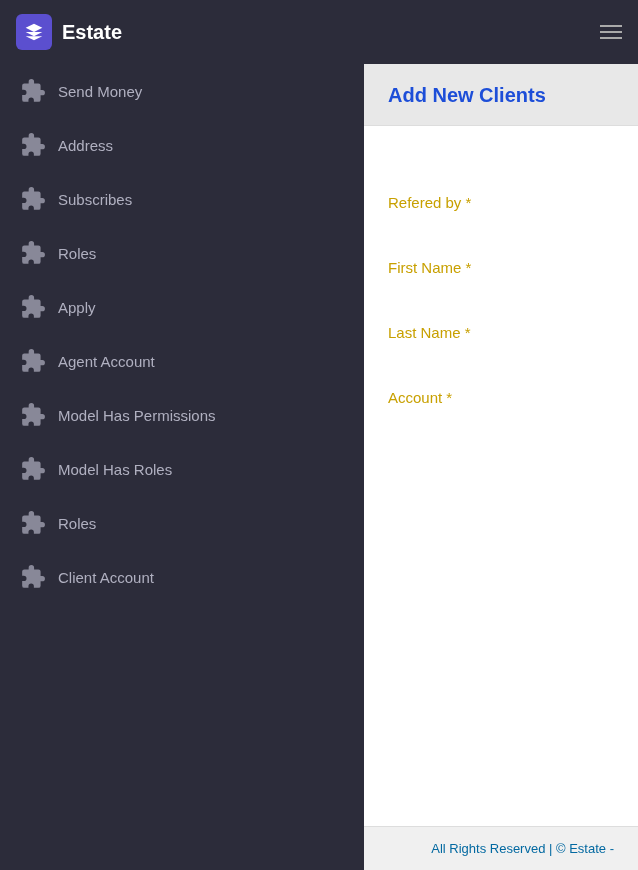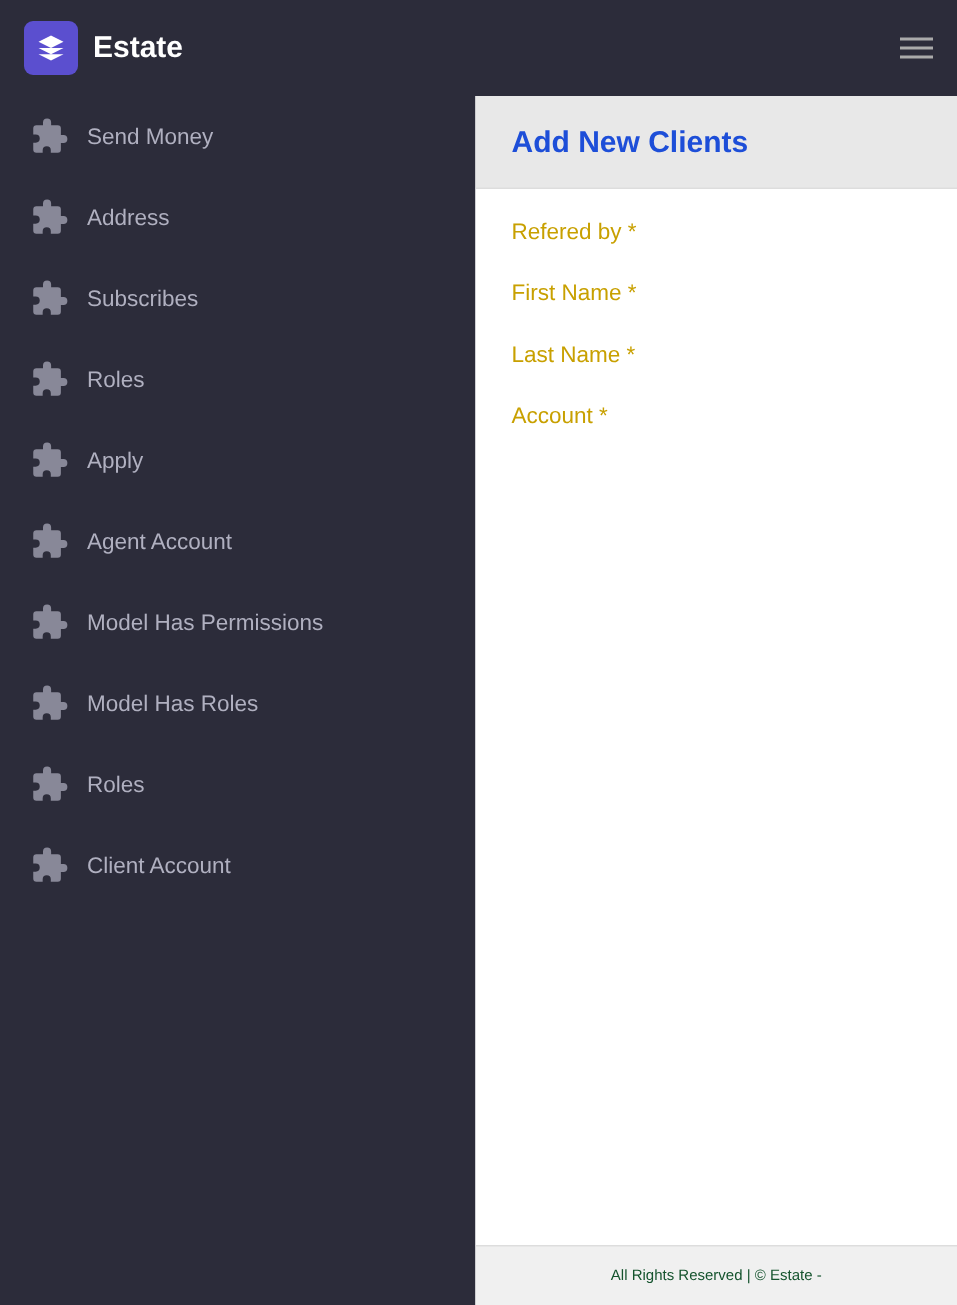--- a/index.html
+++ b/index.html
@@ -62,21 +62,21 @@
 
     
     .main-layout {
       display: flex;
       flex: 1;
       overflow: hidden;
     }
 
     
     .sidebar {
-      width: 317px;
+      width: 364px;
       background: #2c2c3a;
       overflow-y: auto;
       flex-shrink: 0;
     }
     .sidebar-item {
       display: flex;
       align-items: center;
       gap: 12px;
       padding: 14px 20px;
       cursor: pointer;
@@ -119,30 +119,31 @@
       background: white;
       overflow-y: auto;
     }
     .form-field {
       margin-bottom: 24px;
     }
     .form-label {
       font-size: 15px;
       color: #c8a000;
       font-weight: 500;
+      margin-top: 48px;
     }
 
     
     .content-footer {
       padding: 14px 24px;
       background: #f0f0f0;
       border-top: 1px solid #ddd;
-      font-size: 10px;
-      color: #14532d;
-      text-align: center;
+      font-size: 13px;
+      color: #0369a1;
+      text-align: right;
     }
 
     
     .sidebar::-webkit-scrollbar {
       width: 4px;
     }
     .sidebar::-webkit-scrollbar-track {
       background: #2c2c3a;
     }
     .sidebar::-webkit-scrollbar-thumb {

